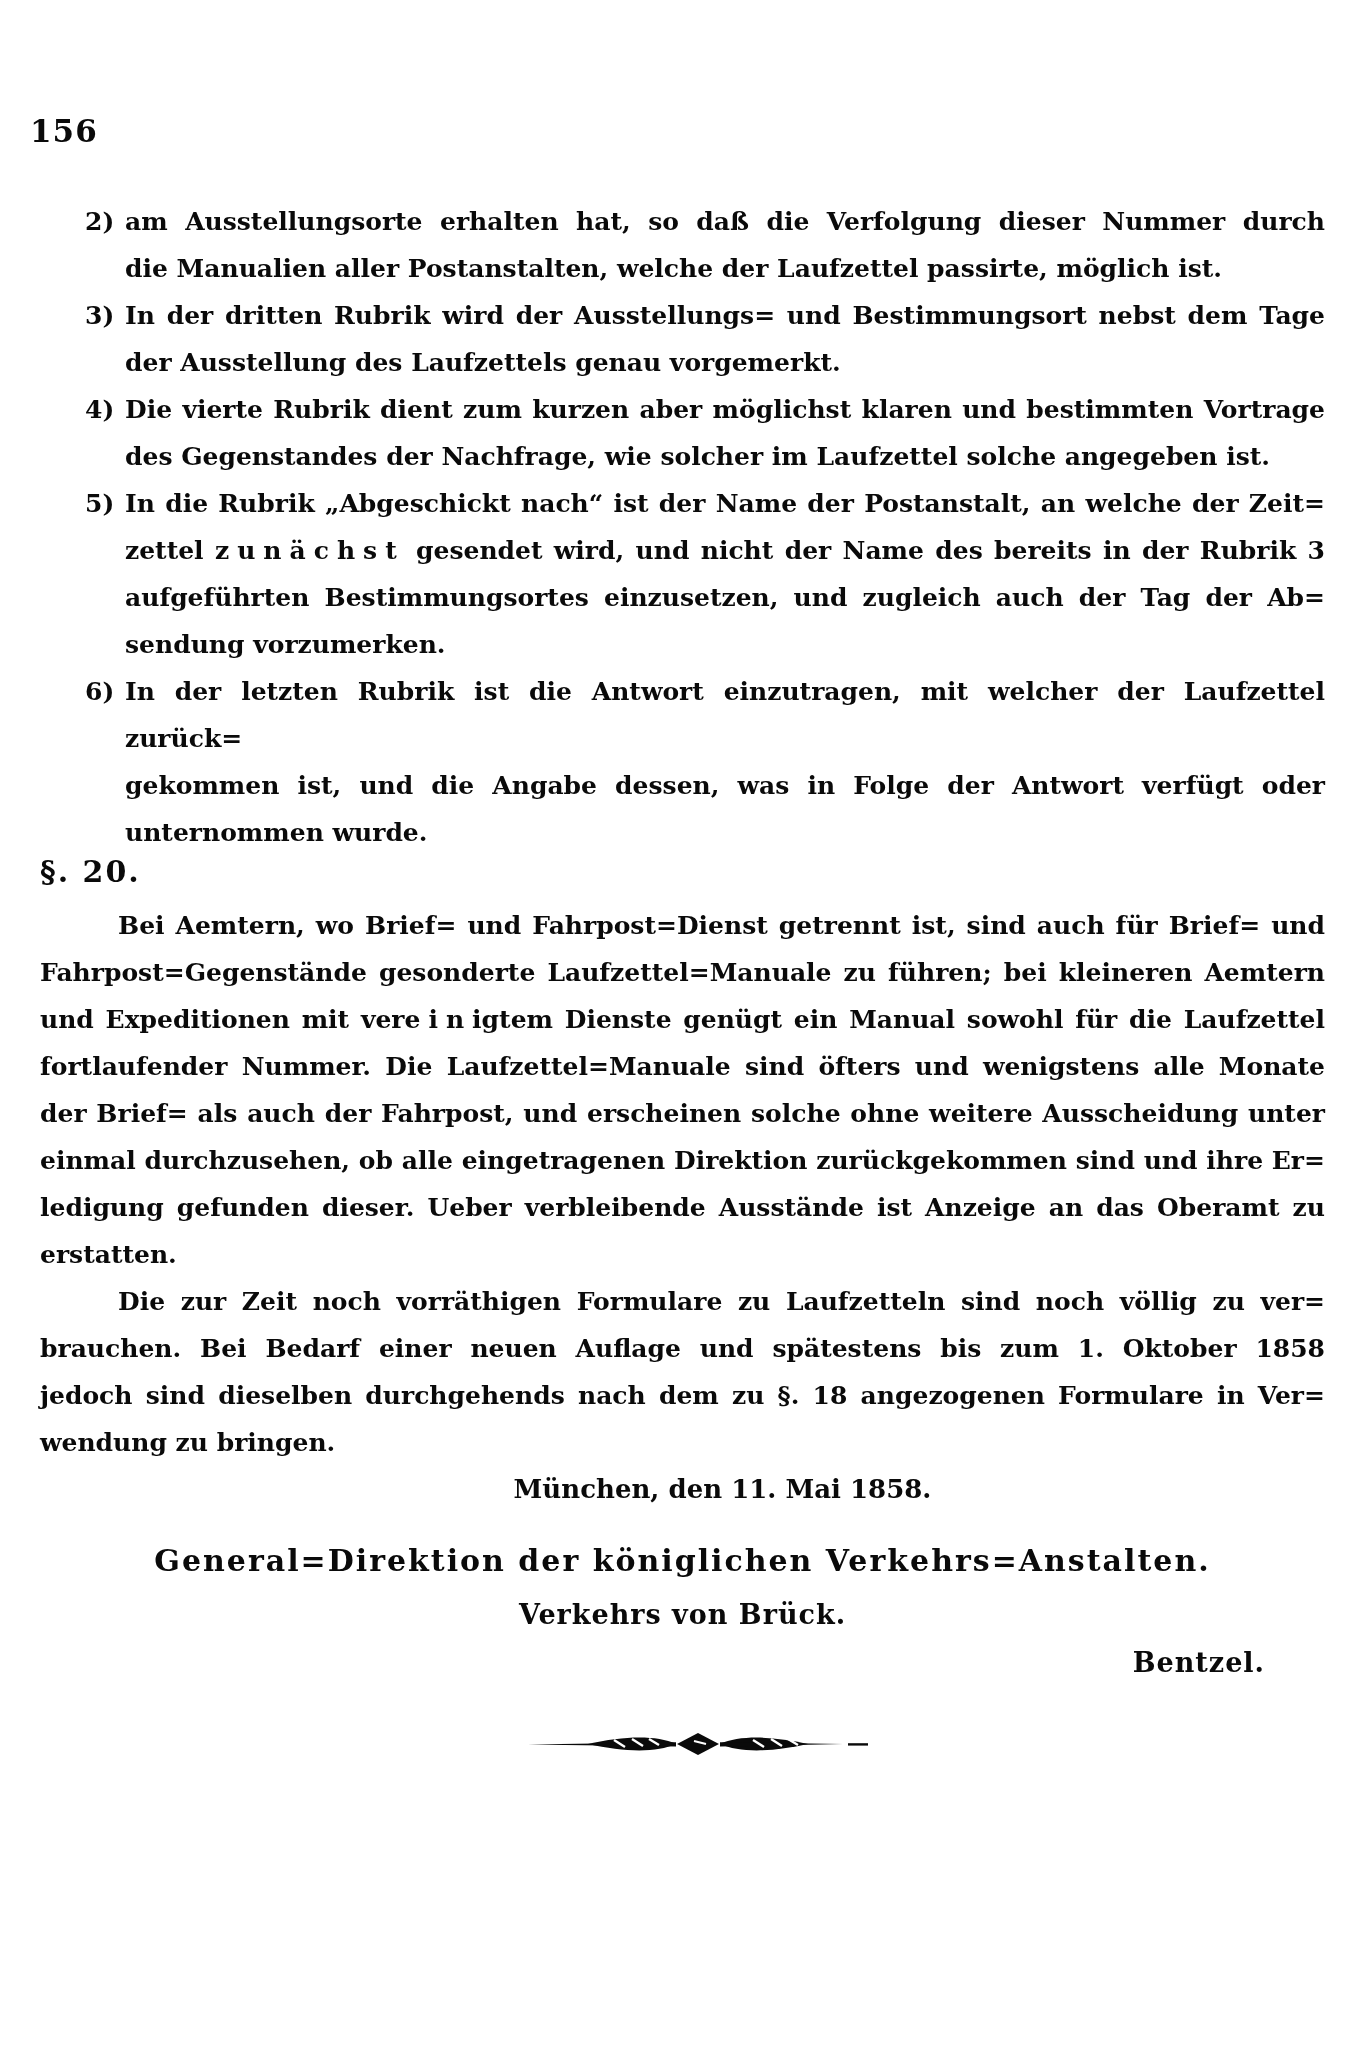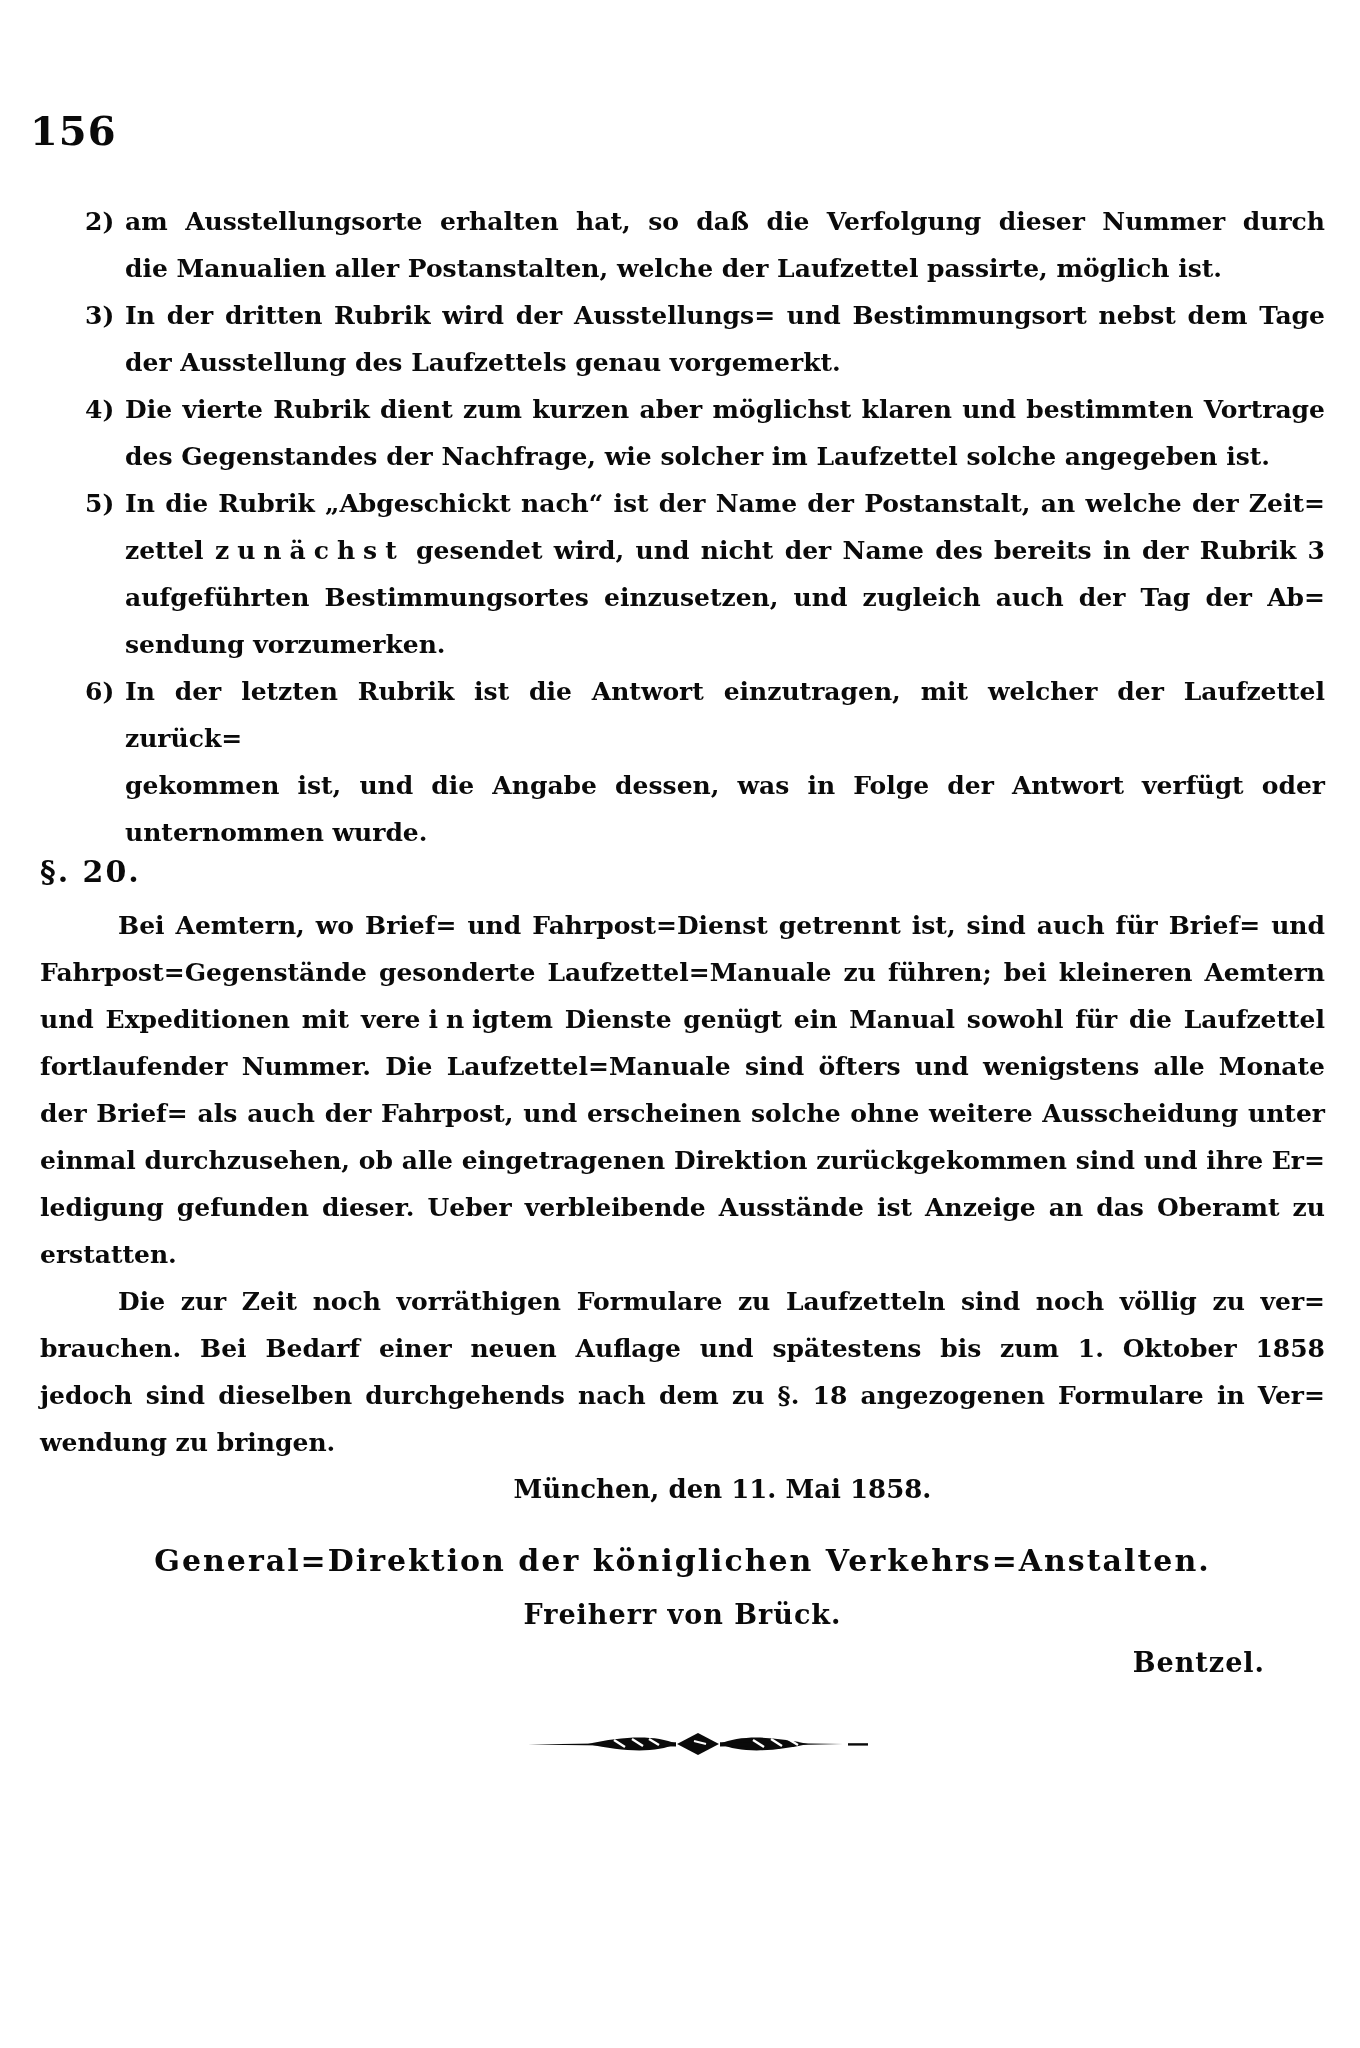--- a/index.html
+++ b/index.html
@@ -10,21 +10,21 @@
     color:#0a0a0a;
     font-family:"DejaVu Serif", serif;
     font-weight:600;
     overflow:hidden;
     margin:0 auto;
   }
   .column{padding:0 35px 0 40px;}
   .page-number{
     margin-top:112px;
     margin-left:-10px;
-    font-size:40px;
+    font-size:31px;
     font-weight:bold;
     line-height:38px;
     letter-spacing:1px;
   }
   .numbered-list{margin-top:48px;margin-left:45px;}
   .list-item{display:flex;align-items:flex-start;}
   .marker{
     flex:0 0 40px;
     font-size:25px;
     line-height:47px;
@@ -150,21 +150,21 @@
         <div class="line">Die zur Zeit noch vorräthigen Formulare zu Laufzetteln sind noch völlig zu ver=</div>
         <div class="line">brauchen.  Bei Bedarf einer neuen Auflage und spätestens bis zum 1. Oktober 1858</div>
         <div class="line">jedoch sind dieselben durchgehends nach dem zu §. 18 angezogenen Formulare in Ver=</div>
         <div class="line last">wendung zu bringen.</div>
       </div>
 
     <div class="dateline">München, den 11. Mai 1858.</div>
 
     <div class="authority">General=Direktion der königlichen Verkehrs=Anstalten.</div>
 
-    <div class="signature">Freiherr von Brück.</div>
+    <div class="signature">Verkehrs von Brück.</div>
 
     <div class="countersignature">Bentzel.</div>
 
     <div class="ornament-wrap">
       <svg width="340" height="26" viewBox="0 0 340 26" aria-hidden="true">
         <polygon points="0,13.6 148,11.2 148,15.6" fill="#0a0a0a"></polygon>
         <path d="M148 13 C128 4 96 5 60 13 C96 21 128 22 148 13 Z" fill="#0a0a0a"></path>
         <path d="M192 13 C212 4 244 5 280 13 C244 21 212 22 192 13 Z" fill="#0a0a0a"></path>
         <path d="M170 2 L191 13 L170 24 L149 13 Z" fill="#0a0a0a"></path>
         <polygon points="192,11.2 315,13 192,15.6" fill="#0a0a0a"></polygon>

